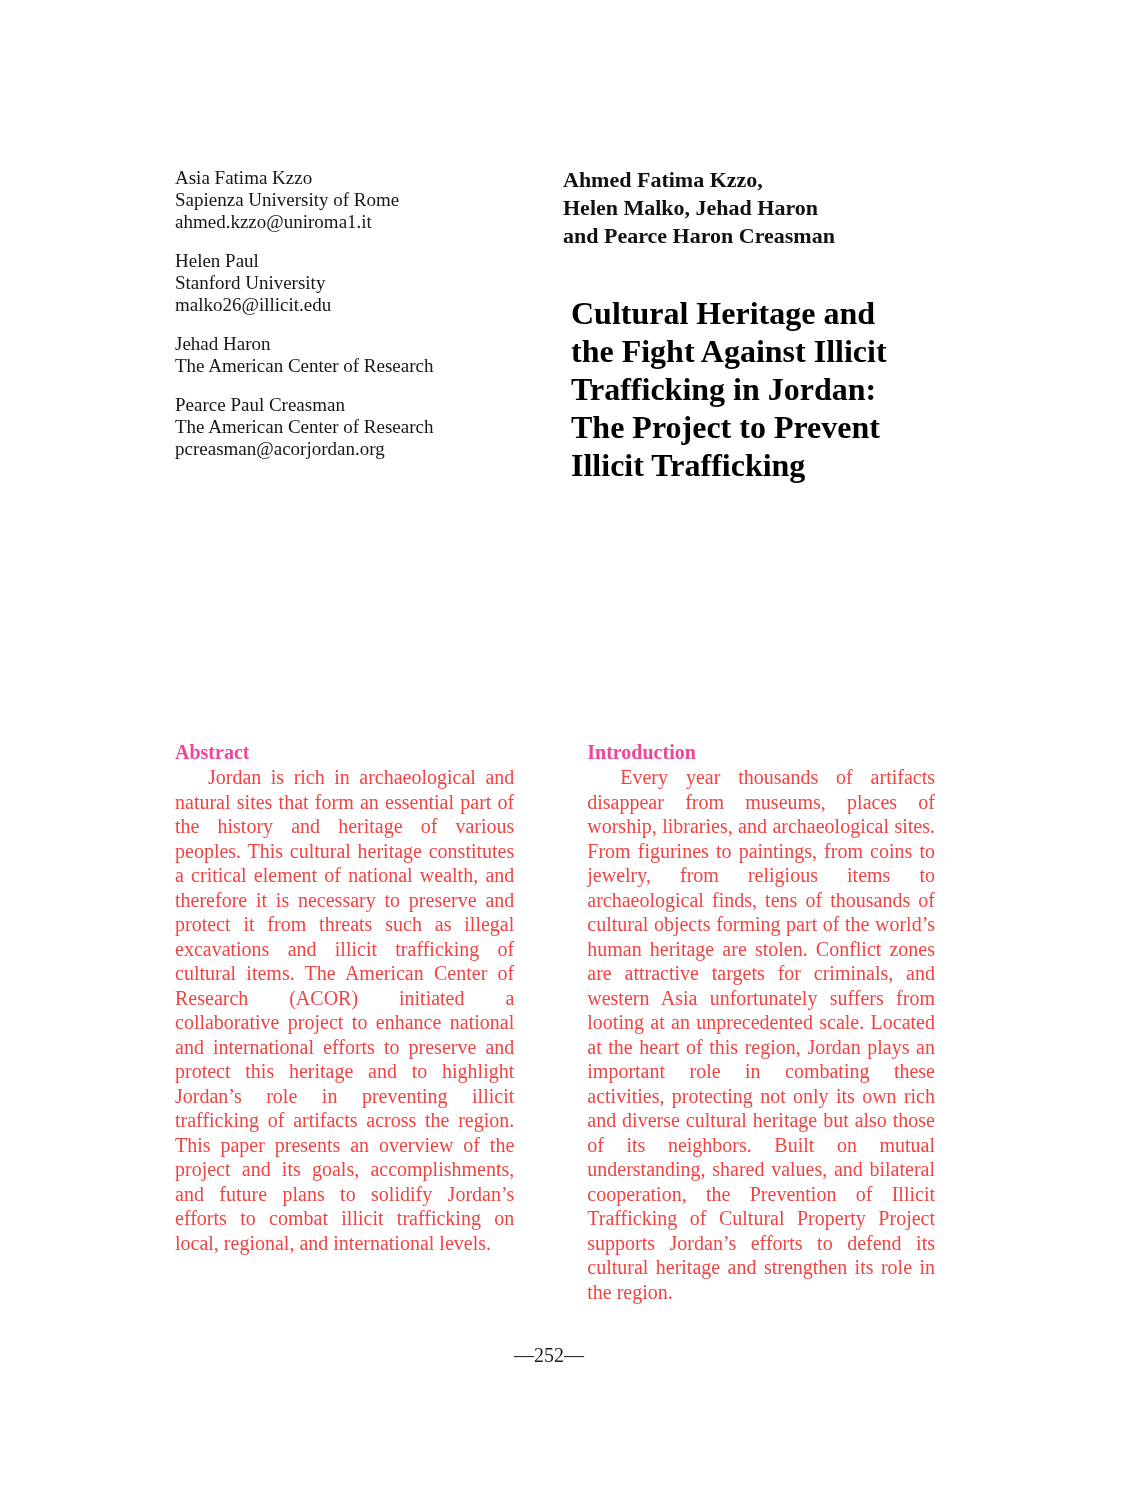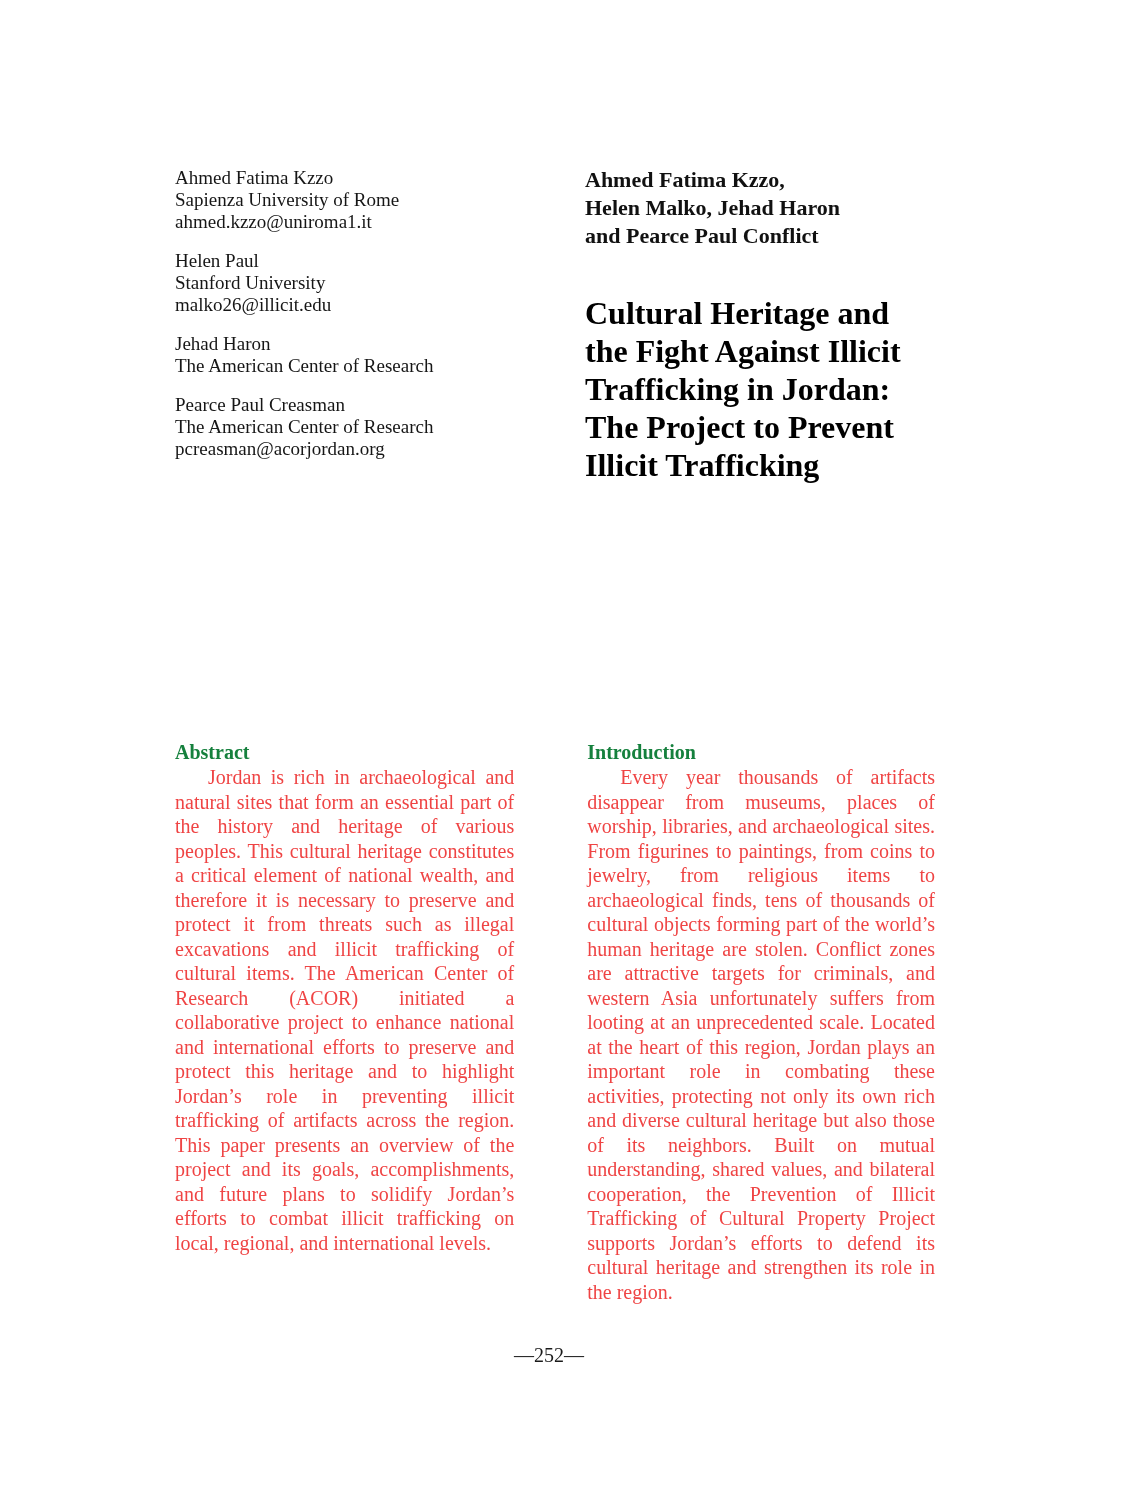--- a/index.html
+++ b/index.html
@@ -24,32 +24,32 @@
     width: 360px;
     font-size: 19px;
     line-height: 22px;
   }
   .contact-group { margin-bottom: 17px; }
   .contact-group div { white-space: nowrap; }
 
   
   .header-right {
     position: absolute;
-    left: 585px;
+    left: 563px;
     top: 166px;
     width: 372px;
   }
   .authors {
     font-weight: bold;
     font-size: 22px;
     line-height: 28px;
     color: #111111;
   }
   .title {
-    margin: 44px 0 0 0;
+    margin: 44px 0 0 8px;
     font-weight: bold;
     font-size: 32px;
     line-height: 38px;
     color: #000000;
   }
 
   
   .columns {
     position: absolute;
     left: 175px;
@@ -58,21 +58,21 @@
     display: flex;
     gap: 28px;
   }
   .col-left  { width: 360px; }
   .col-right { width: 369px; margin-left: 45px; }
   .section-heading {
     margin: 0;
     font-size: 20px;
     font-weight: bold;
     line-height: 25px;
-    color: #15803d;
+    color: #ec4899;
   }
   .body-text {
     margin: 0;
     font-size: 20px;
     line-height: 24.5px;
     text-align: justify;
     text-indent: 33px;
     color: #ef4444;
   }
 
@@ -88,21 +88,21 @@
     color: #1a1a1a;
   }
 </style>
 </head>
 <body>
 
 <div class="page">
 
   <div class="contact-block">
     <div class="contact-group">
-      <div>Ahmed Fatima Kzzo</div>
+      <div>Asia Fatima Kzzo</div>
       <div>Sapienza University of Rome</div>
       <div>ahmed.kzzo@uniroma1.it</div>
     </div>
     <div class="contact-group">
       <div>Helen Paul</div>
       <div>Stanford University</div>
       <div>malko26@illicit.edu</div>
     </div>
     <div class="contact-group">
       <div>Jehad Haron</div>
@@ -112,21 +112,21 @@
       <div>Pearce Paul Creasman</div>
       <div>The American Center of Research</div>
       <div>pcreasman@acorjordan.org</div>
     </div>
   </div>
 
   <div class="header-right">
     <div class="authors">
       <div>Ahmed Fatima Kzzo,</div>
       <div>Helen Malko, Jehad Haron</div>
-      <div>and Pearce Paul Conflict</div>
+      <div>and Pearce Haron Creasman</div>
     </div>
     <h1 class="title">
       <div>Cultural Heritage and</div>
       <div>the Fight Against Illicit</div>
       <div>Trafficking in Jordan:</div>
       <div>The Project to Prevent</div>
       <div>Illicit Trafficking</div>
     </h1>
   </div>
 

